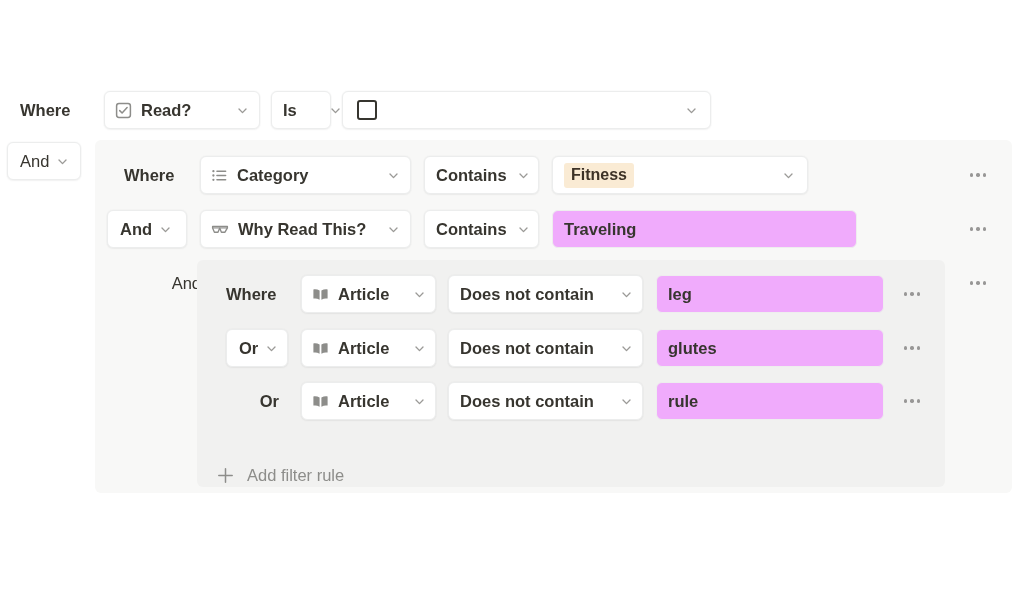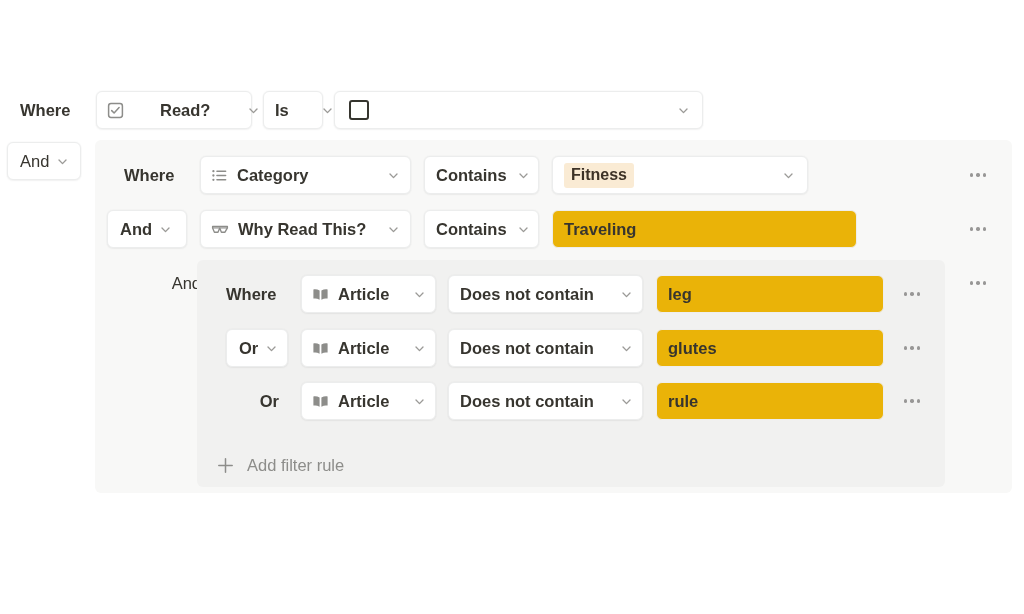--- a/index.html
+++ b/index.html
@@ -28,21 +28,21 @@
     display: flex;
     align-items: center;
     height: 38px;
     padding: 0 10px;
     color: #37352f;
     font-size: 16.5px;
     white-space: nowrap;
     cursor: pointer;
   }
   .ctl.plainbg {
-    background: #eab308;
+    background: #f0abfc;
     border: 1px solid #eeeeee;
     box-shadow: none;
   }
   .ctl .lbl { color: #37352f; }
   .ctl .ico { margin-right: 9px; display: inline-flex; align-items: center; flex: 0 0 auto; }
   .chev { margin-left: auto; padding-left: 10px; display: inline-flex; align-items: center; flex: 0 0 auto; }
   .chev.tight { margin-left: 7px; padding-left: 0; }
 
   .statictext {
     color: #37352f;
@@ -117,21 +117,21 @@
 </style>
 </head>
 <body>
 
 <div id="stage">
 
   <div class="row" style="left:20px; top:91px;">
 
     <div class="statictext" style="width:60px;">Where</div>
 
-    <div class="ctl" style="margin-left:16px; width:156px;gap:27px;">
+    <div class="ctl" style="margin-left:24px; width:156px;">
       <span class="ico">
         <svg width="17" height="17" viewBox="0 0 17 17">
           <rect x="1.6" y="1.6" width="13.8" height="13.8" rx="2.4" fill="none" stroke="#8d8d8a" stroke-width="1.5"></rect>
           <path d="M4.7 8.6 L7.1 11 L12.1 5.6" fill="none" stroke="#8d8d8a" stroke-width="1.5" stroke-linecap="round" stroke-linejoin="round"></path>
         </svg>
       </span>
       <span class="lbl">Read?</span>
       <span class="chev">
         <svg width="13" height="13" viewBox="0 0 13 13">
             <path d="M3 5 L6.5 8.6 L10 5" fill="none" stroke="#9b9a97" stroke-width="1.35" stroke-linecap="round" stroke-linejoin="round"></path>
@@ -380,21 +380,21 @@
     <div class="ctl plainbg" style="margin-left:13px; width:228px; padding:0 11px;">
       <span class="lbl">rule</span>
     </div>
   </div>
   <div class="dots" style="left:897px; top:386px;">
     <i></i>
       <i></i>
       <i></i>
   </div>
 
-  <div class="addrule" style="left:216px; top:456px;">
+  <div class="addrule" style="left:216px; top:466px;">
     <span class="plus">
       <svg width="19" height="19" viewBox="0 0 19 19">
         <path d="M9.5 2.8 V16.2 M2.8 9.5 H16.2" stroke="#8d8d8a" stroke-width="1.5" stroke-linecap="round"></path>
       </svg>
     </span>
     <span>Add filter rule</span>
   </div>
 
 </div>
 

